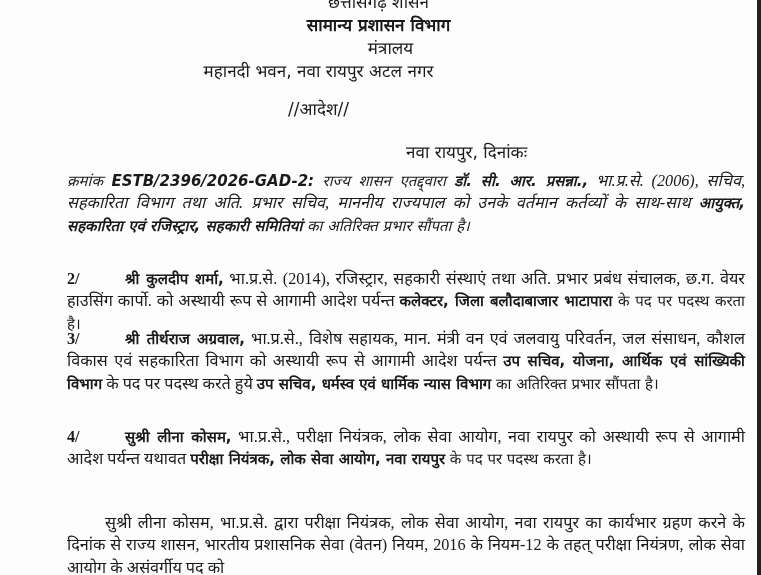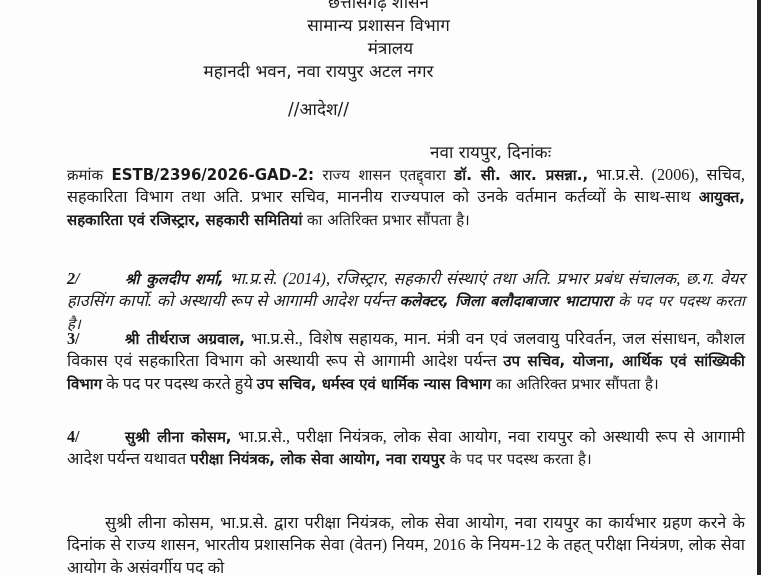--- a/index.html
+++ b/index.html
@@ -12,41 +12,41 @@
     position:absolute; top:0; right:0; width:4px; height:575px; background:#222;
   }
   .page {
     position:absolute; left:0; top:0; width:757px; height:445px;
   }
   .header {
     position:absolute; left:0; width:757px; text-align:center;
     font-size:17px; line-height:23px;
   }
   .header .l1 { position:absolute; top:-9px; left:0; width:100%; }
-  .header .l2 { position:absolute; top:14px; left:0; width:100%; }
+  .header .l2 { position:absolute; top:14px; left:0; width:100%;font-weight:bold; }
   .header .l3 { position:absolute; top:37px; left:12px; width:100%; }
   .header .l4 { position:absolute; top:60px; left:-60px; width:100%; }
   .order-title {
     position:absolute; top:97px; left:0; width:757px; text-align:center;
     font-size:17px; margin-left:-60px;
   }
   .date-line {
-    position:absolute; top:140px; left:406px; font-size:17px;margin-left:24px;
+    position:absolute; top:140px; left:406px; font-size:17px;
   }
   .para {
     position:absolute; left:67px; width:678px;
     font-size:16.2px; line-height:22.3px; text-align:justify;
     font-family:"Liberation Serif","DejaVu Serif",serif;
   }
   .para .hi { font-family:"DejaVu Sans","Liberation Sans",sans-serif; font-size:15px; }
   .para b { font-weight:bold; }
   .num { font-weight:bold; display:inline-block; width:58px; }
   .indent { display:inline-block; width:38px; }
-  #p1 { top:164px; }
-  #p2 { top:268px;font-style:italic; }
+  #p1 { top:170px;font-style:italic; }
+  #p2 { top:268px; }
   #p3 { top:328px; }
   #p4 { top:426px; }
   #p5 { top:512px; }
 </style>
 </head>
 <body>
 
 <div class="page">
 
   <div class="header">

